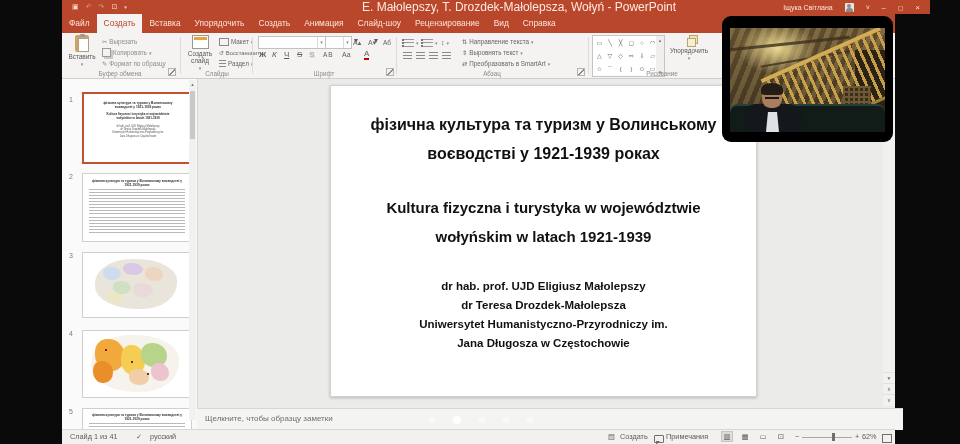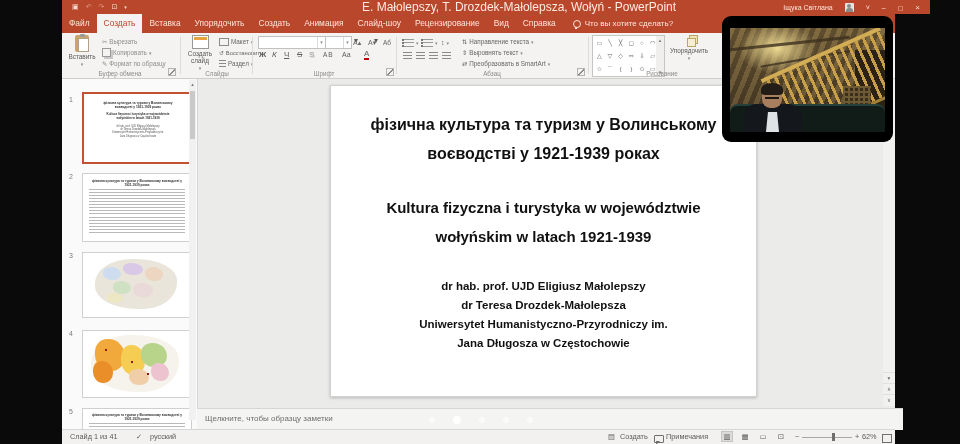--- a/index.html
+++ b/index.html
@@ -132,24 +132,20 @@
   <div class="tab">Файл</div>
   <div class="tab active">Создать</div>
   <div class="tab">Вставка</div>
   <div class="tab">Упорядочить</div>
   <div class="tab">Создать</div>
   <div class="tab">Анимация</div>
   <div class="tab">Слайд-шоу</div>
   <div class="tab">Рецензирование</div>
   <div class="tab">Вид</div>
   <div class="tab">Справка</div>
-  <div class="ask">
-    <span class="bulb"></span>
-    <span>Что вы хотите сделать?</span>
-  </div>
 </div>
 
 <div class="abs ribbon">
 
   <div class="bigbtn" style="left:4px;width:32px">
     <div class="clipicon"></div>
     <span>Вставить</span><br>
     <span class="caret">▾</span>
   </div>
   <div class="sml" style="left:40px;top:3px">

